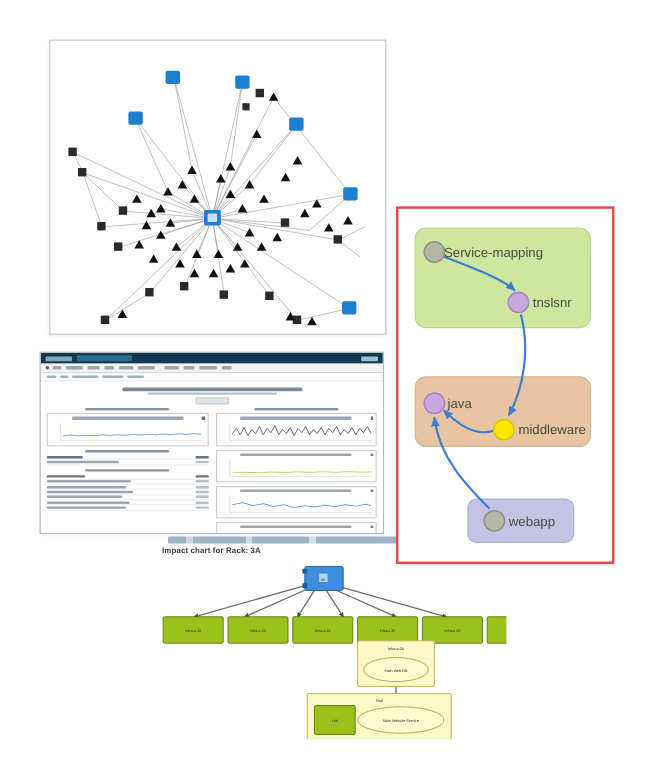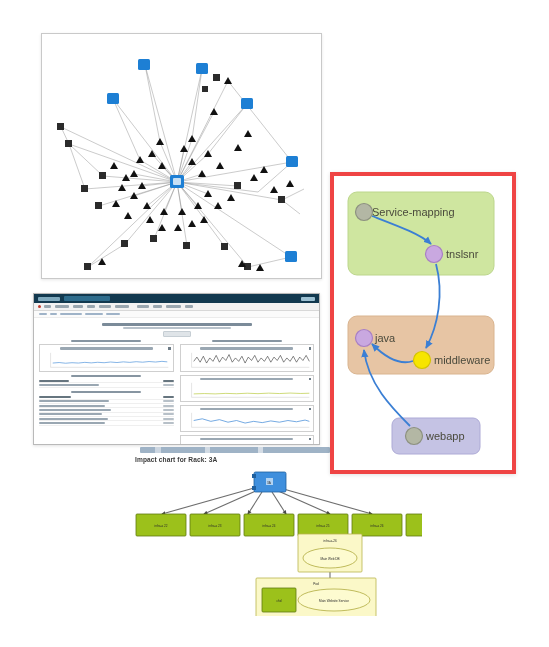--- a/index.html
+++ b/index.html
@@ -61,21 +61,21 @@
   
   #dash-caption{
     position:absolute;left:140px;top:447px;width:190px;height:6px;
     background:linear-gradient(90deg,#8fa6bd 0 8%,#c4d0dc 8% 11%,#8fa6bd 11% 34%,#c9d4df 34% 37%,#8fa6bd 37% 62%,#cdd7e1 62% 65%,#8fa6bd 65% 100%);
     opacity:.85;border-radius:1px;filter:blur(.4px);
   }
 
   
   #service-card{
     position:absolute;left:330px;top:172px;width:178px;height:294px;
-    background:#ffffff;border:4px solid #ef4444;
+    background:#ffffff;border:2px solid #ef4444;
     box-shadow:0 1px 4px rgba(0,0,0,.12);
     overflow:hidden;
   }
   #service-svg{position:absolute;left:0;top:0;}
   .grp-green{fill:#cfe6a0;stroke:#bcd68c;stroke-width:1;}
   .grp-orange{fill:#e7c5a4;stroke:#d9b48f;stroke-width:1;}
   .grp-purple{fill:#c5c3e4;stroke:#adaad6;stroke-width:1;}
   .node-gray{fill:#b3b7a4;stroke:#8d9180;stroke-width:1.2;}
   .node-purple{fill:#c9a8e0;stroke:#a87fc4;stroke-width:1.2;}
   .node-yellow{fill:#f7e500;stroke:#d4c400;stroke-width:1.2;}

